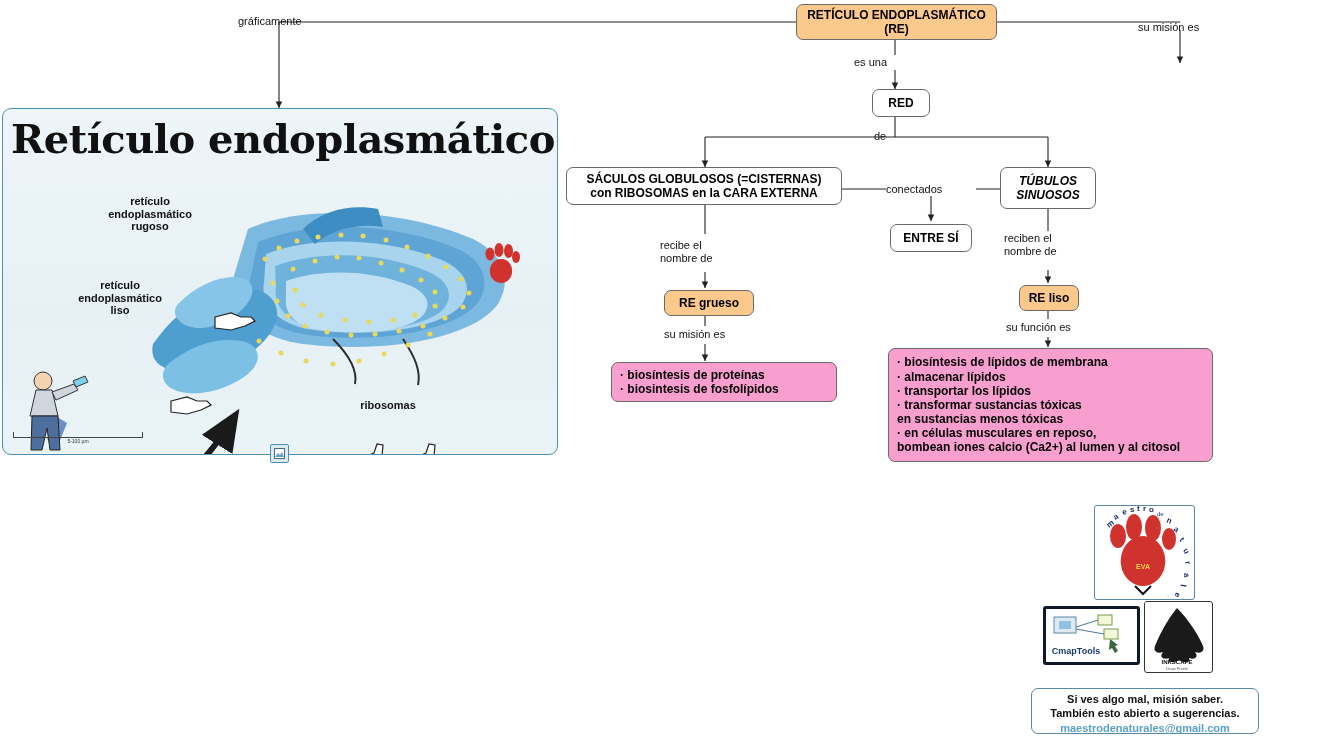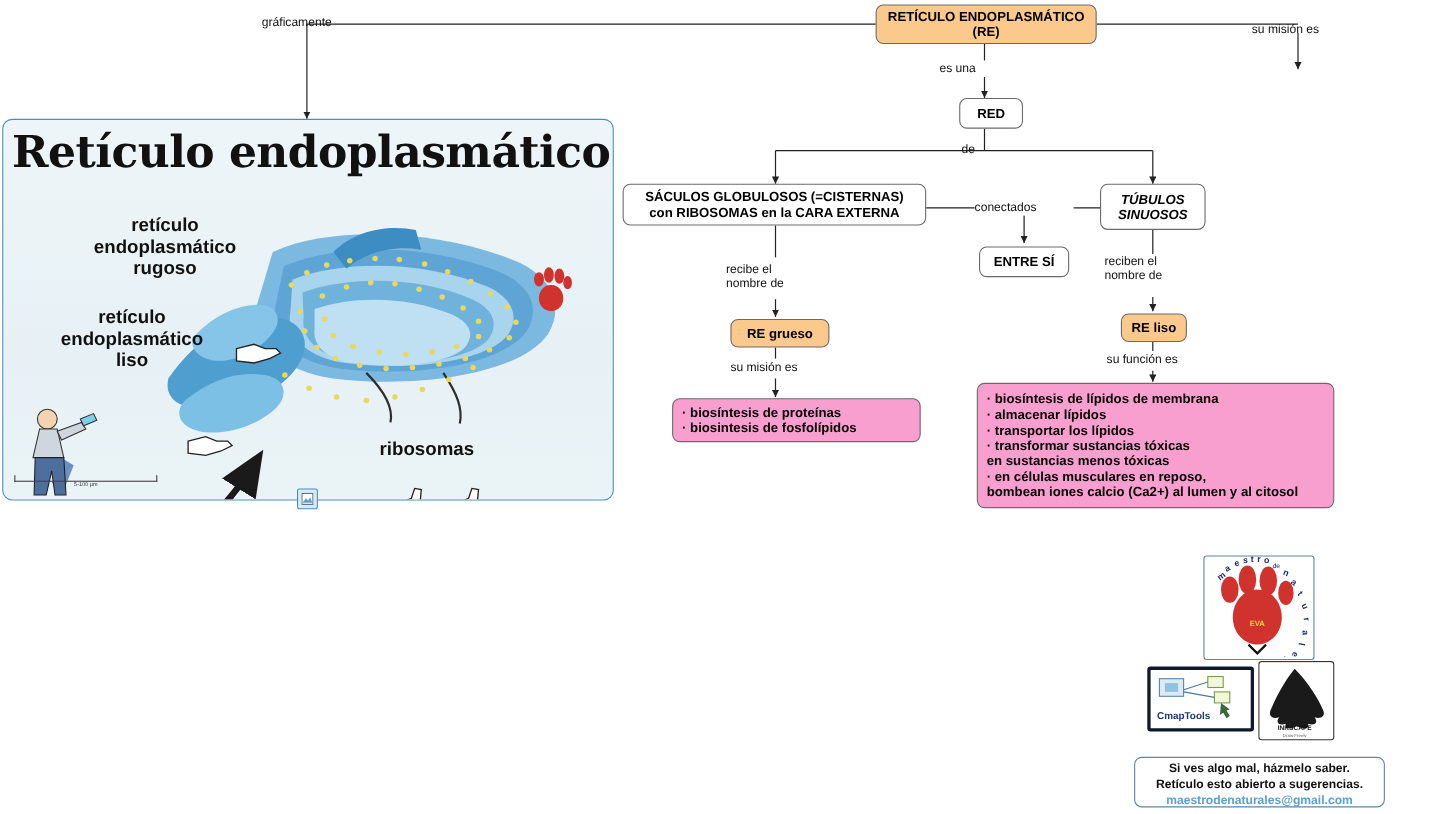--- a/index.html
+++ b/index.html
@@ -86,21 +86,21 @@
     position: absolute;
     left: 8px; top: 6px;
     font-family: "DejaVu Serif", serif;
     font-weight: bold;
     font-size: 40px;
     letter-spacing: -0.5px;
     color: #111;
   }
   .img-label {
     position: absolute;
-    font-size: 17px;
+    font-size: 11px;
     font-weight: bold;
     color: #111;
     text-align: center;
     line-height: 1.15;
     white-space: pre-line;
   }
   #scalebar {
     position: absolute;
     left: 10px; bottom: 10px;
     width: 130px;
@@ -446,18 +446,18 @@
   <div id="inkscape-logo">
     <svg width="65" height="68" viewBox="0 0 65 68">
       <rect x="0" y="0" width="65" height="68" fill="#ffffff"></rect>
       <path d="M32,6 C22,18 14,34 10,44 C8,49 12,52 18,50 C14,55 18,58 24,56 C22,60 28,62 34,58 C40,62 46,60 44,56 C50,58 54,55 50,50 C56,52 60,49 58,44 C54,34 44,18 32,6 Z" fill="#1a1a1a"></path>
       <text x="32" y="62" font-size="6" fill="#111" font-family="Liberation Sans, sans-serif" font-weight="bold" text-anchor="middle">INKSCAPE</text>
       <text x="32" y="68" font-size="4" fill="#555" font-family="Liberation Sans, sans-serif" text-anchor="middle">Draw Freely</text>
     </svg>
   </div>
 
   <div id="contact-box">
-    <div>Si ves algo mal, házmelo saber.</div>
-    <div>Retículo esto abierto a sugerencias.</div>
+    <div>Si ves algo mal, misión saber.</div>
+    <div>También esto abierto a sugerencias.</div>
     <div id="contact-mail">maestrodenaturales@gmail.com</div>
   </div>
 
 </div>
 
 </body></html>

